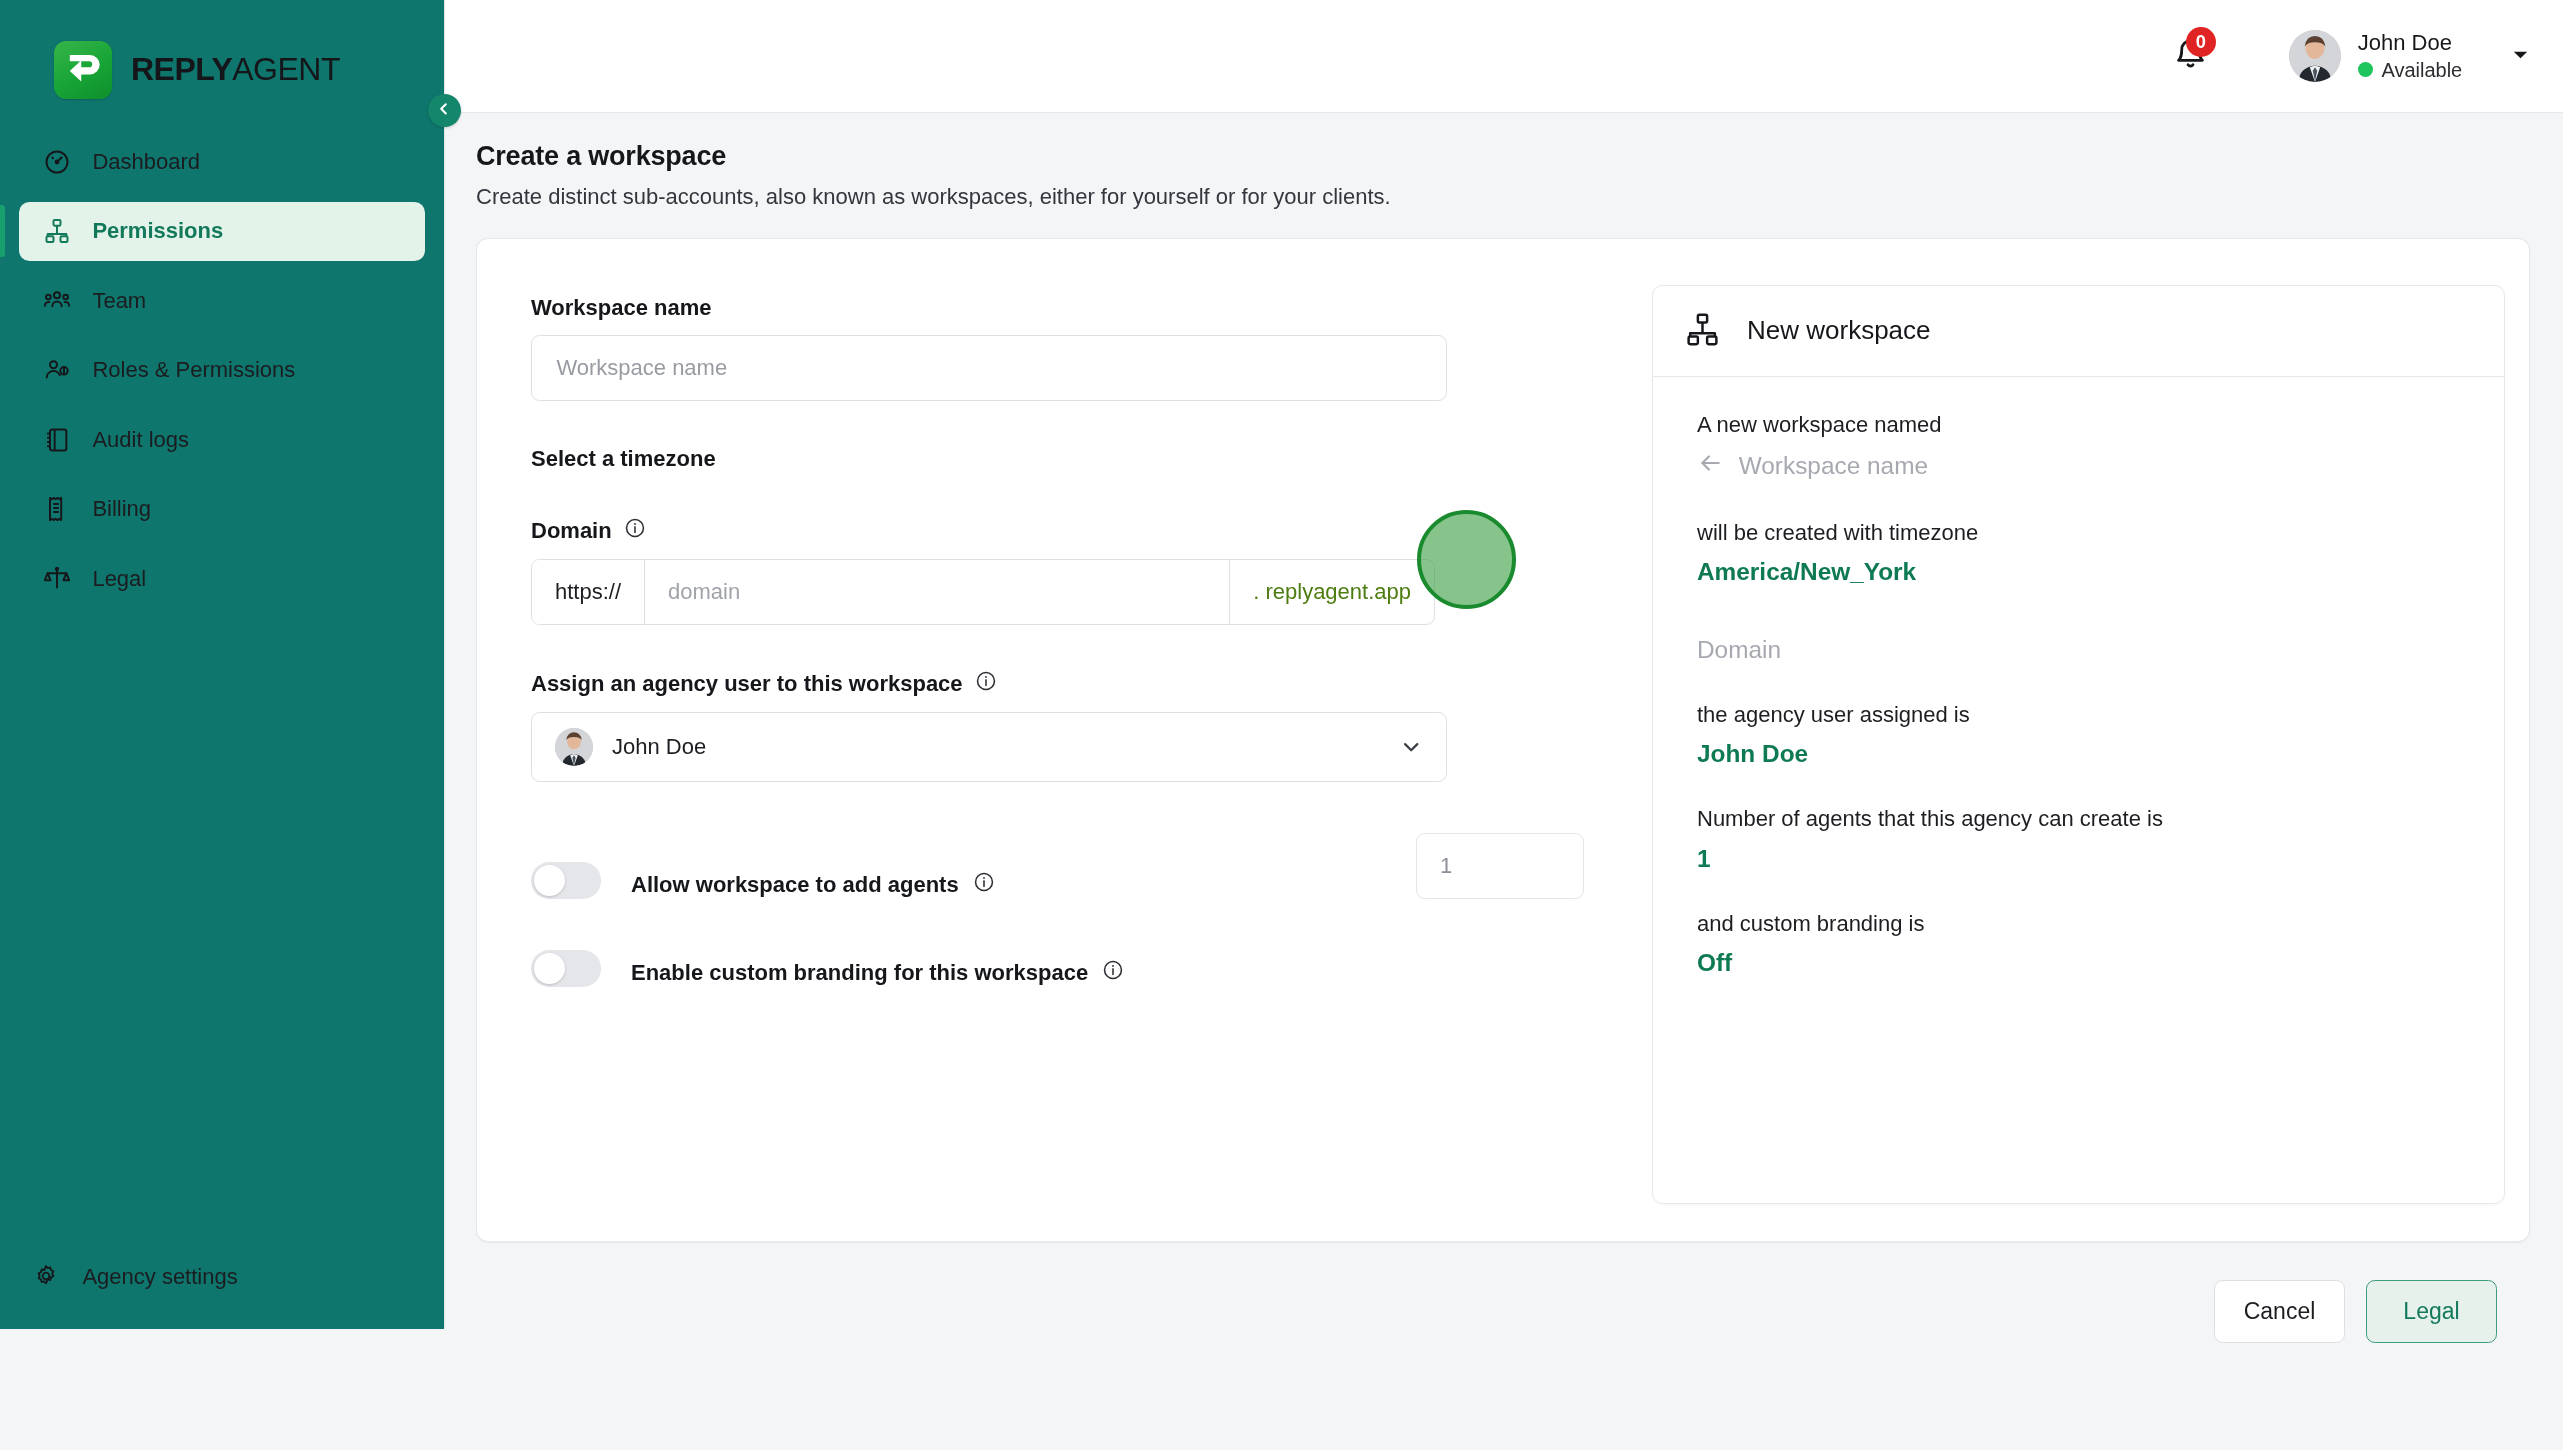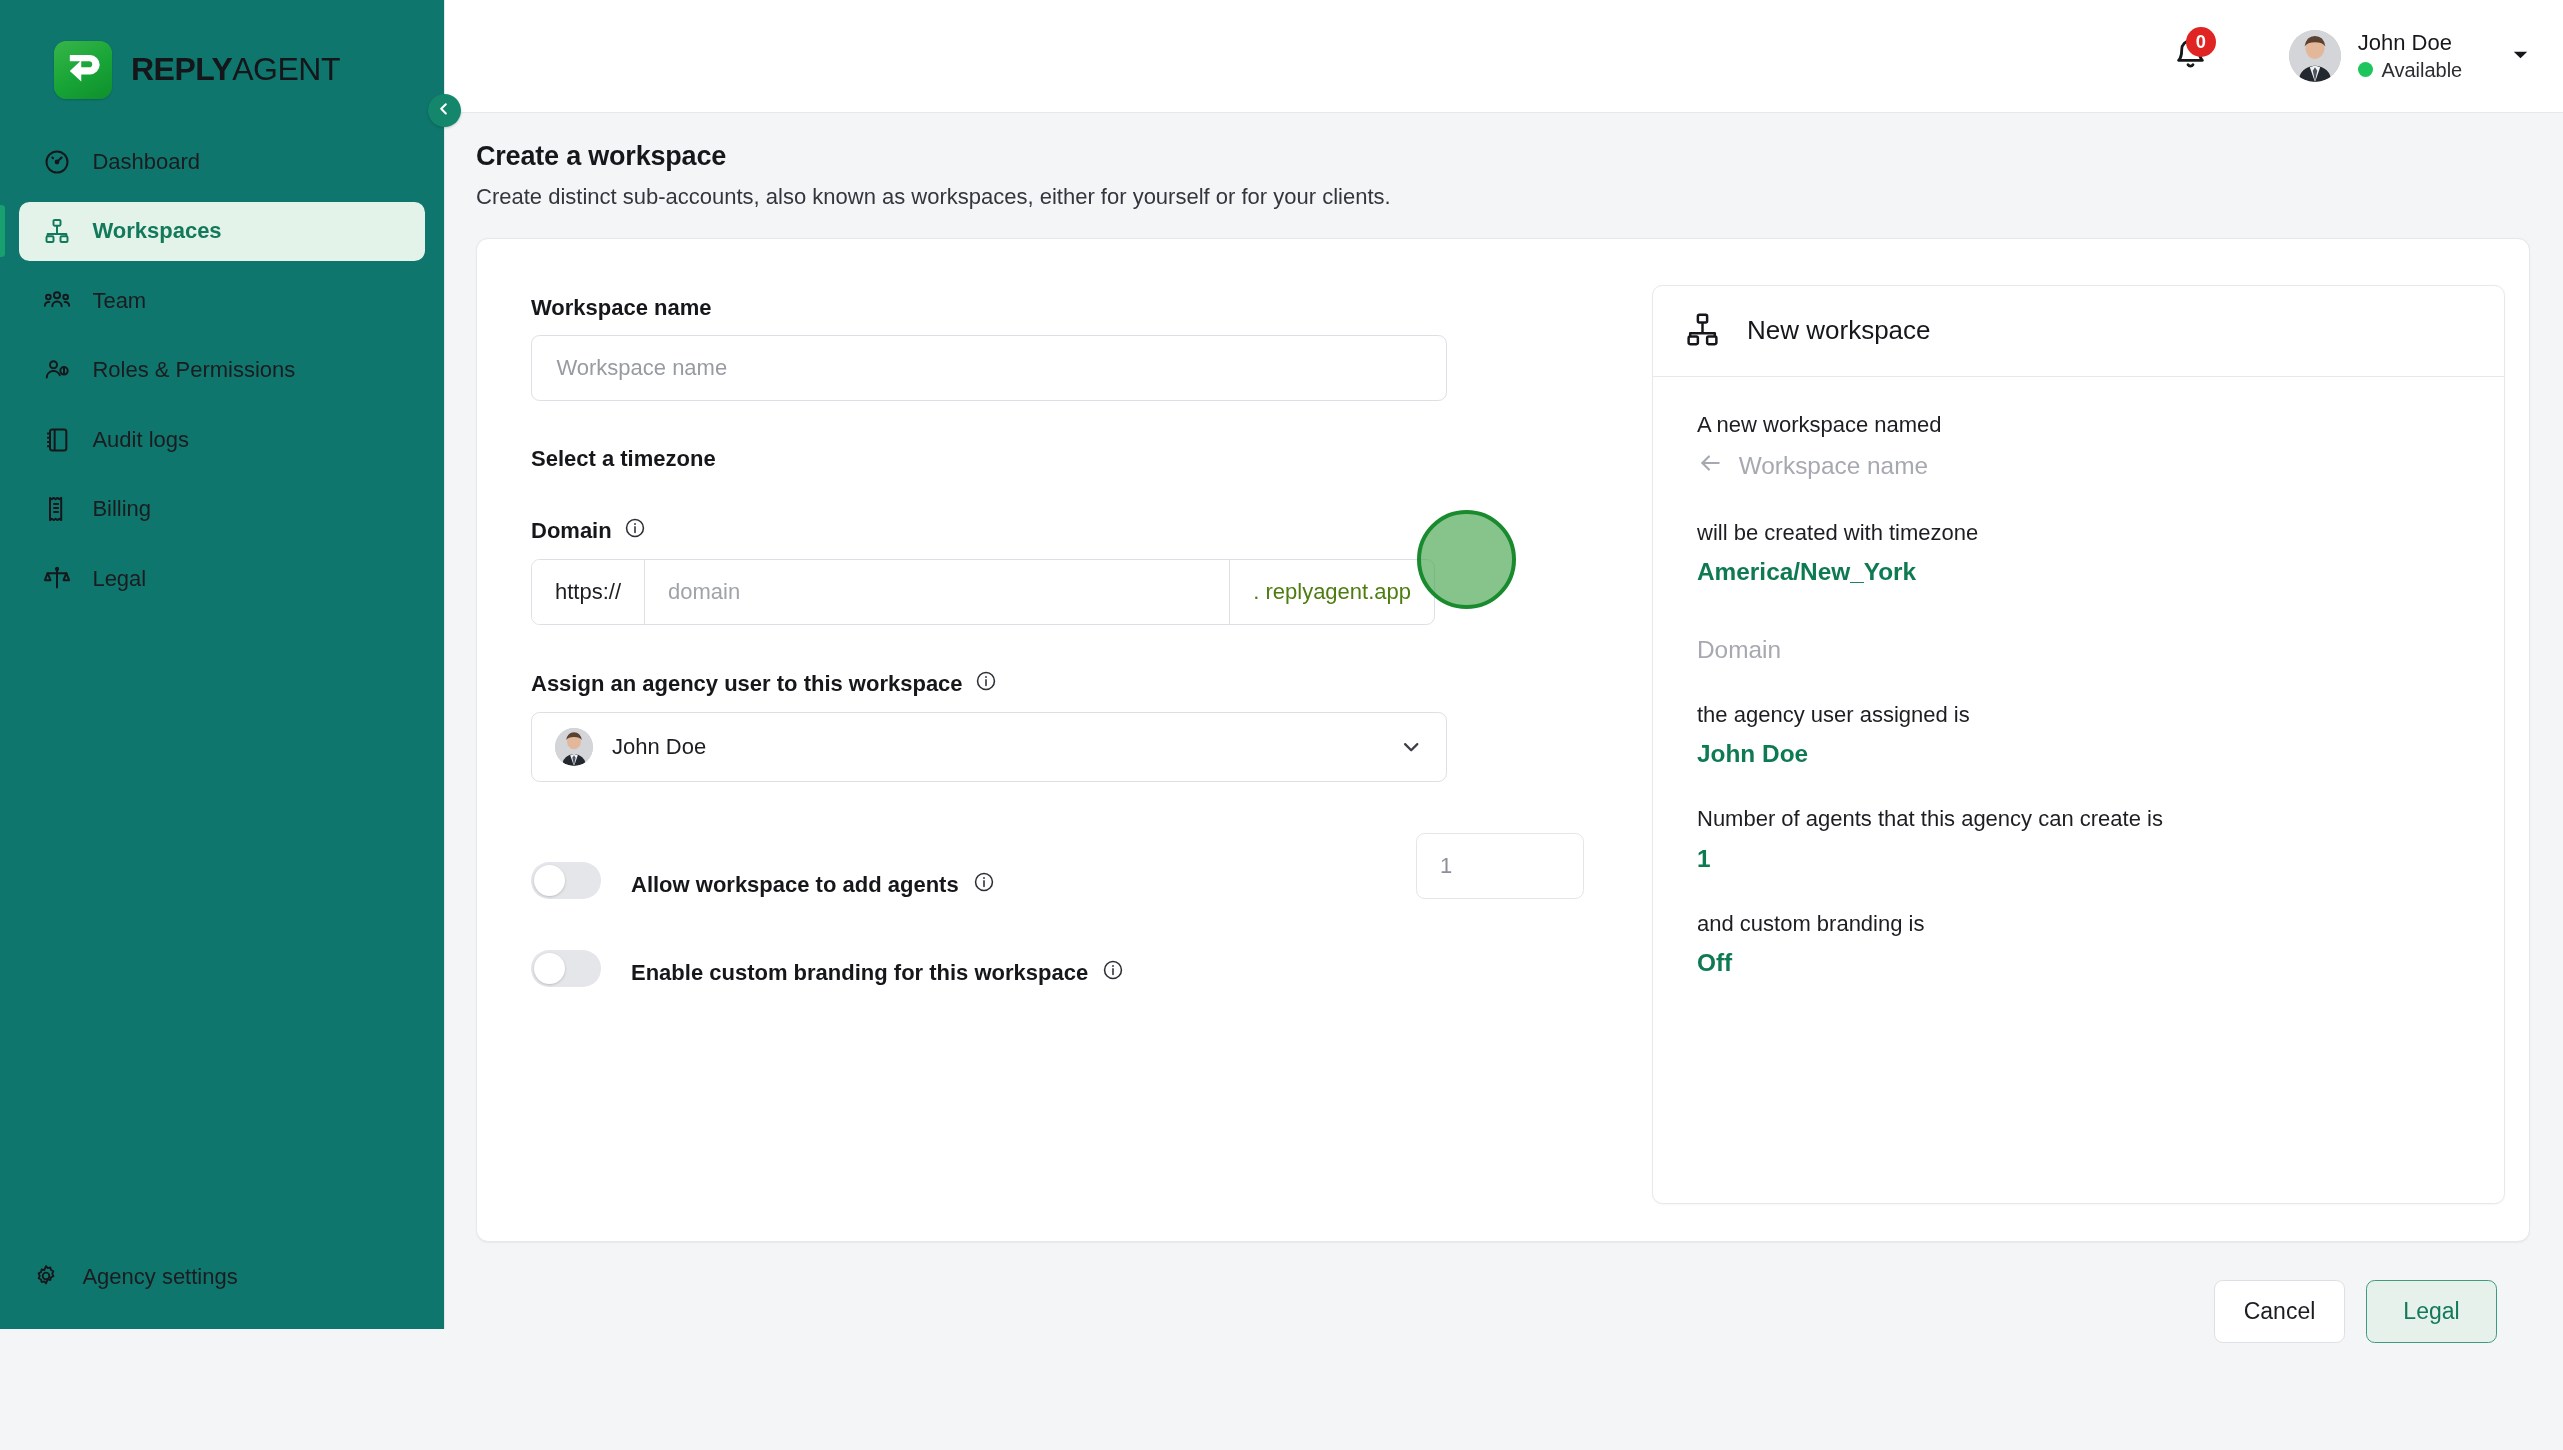--- a/index.html
+++ b/index.html
@@ -234,21 +234,21 @@
 
       <div class="nav-item active">
         <span class="ico">
           <svg viewBox="0 0 24 24" width="28" height="28" fill="none" stroke="#12795a" stroke-width="1.7" stroke-linejoin="round">
               <rect x="9" y="2.5" width="6" height="5" rx="1"></rect>
               <rect x="3" y="16.5" width="6" height="5" rx="1"></rect>
               <rect x="15" y="16.5" width="6" height="5" rx="1"></rect>
               <path d="M12 7.5 v3.5 M4 16.5 v-2 h16 v2 M12 11 v3.5"></path>
             </svg>
         </span>
-        <span>Workspaces</span>
+        <span>Permissions</span>
       </div>
 
       <div class="nav-item">
         <span class="ico">
           <svg viewBox="0 0 24 24" width="28" height="28" fill="none" stroke="#15171b" stroke-width="1.7" stroke-linecap="round">
               <circle cx="12" cy="7" r="2.6"></circle>
               <path d="M8 16.5 a4 4 0 0 1 8 0"></path>
               <circle cx="4.6" cy="8.6" r="2"></circle>
               <path d="M1.6 16 a3.2 3.2 0 0 1 3.8 -3.1"></path>
               <circle cx="19.4" cy="8.6" r="2"></circle>

